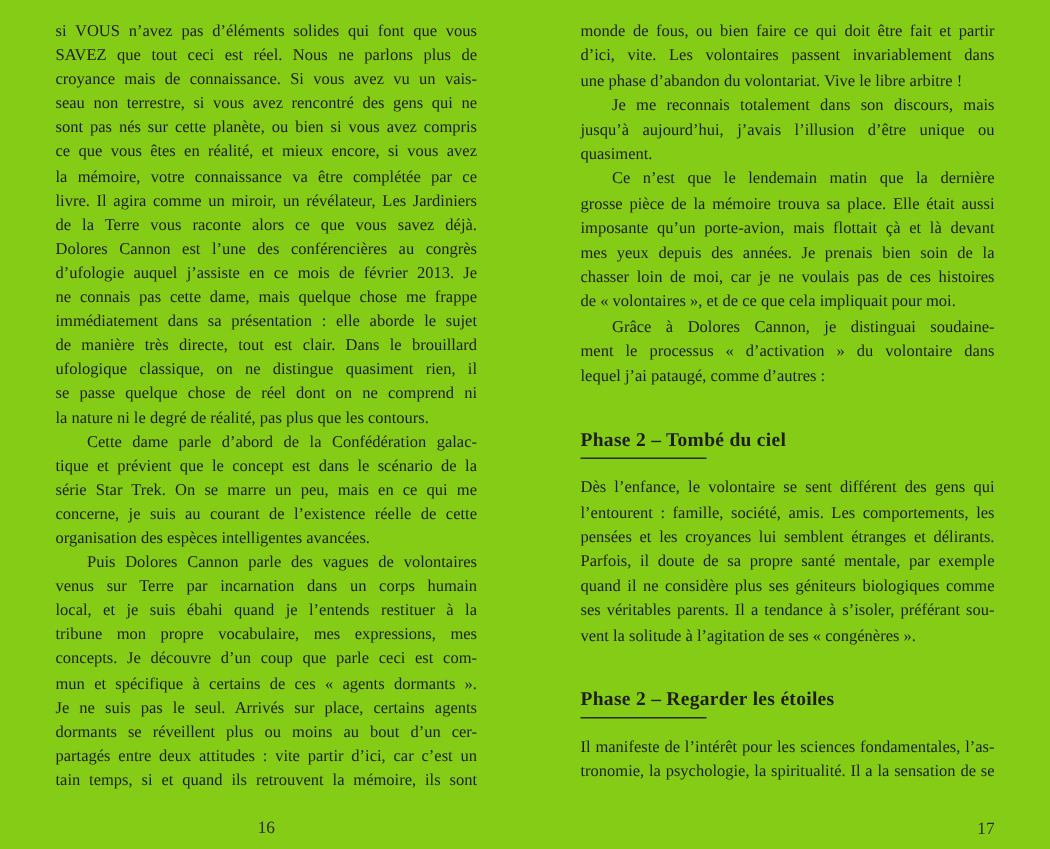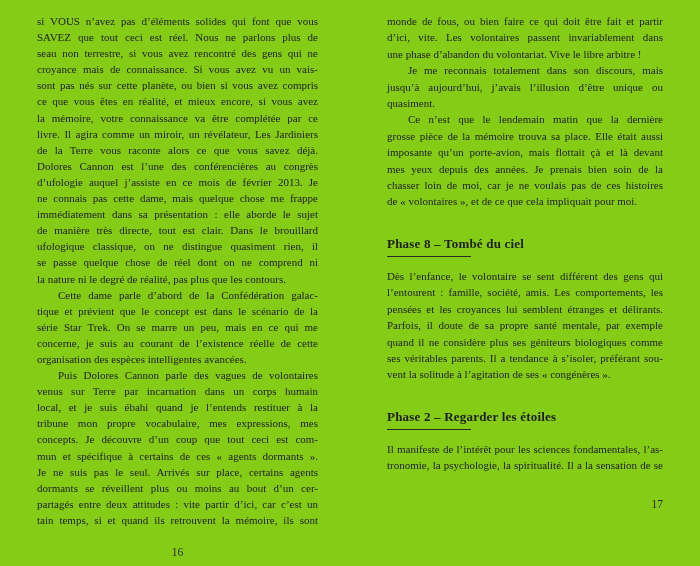--- a/index.html
+++ b/index.html
@@ -48,22 +48,22 @@
 </style>
 </head>
 <body>
 
 <div class="canvas">
   <div class="page page-left">
     <div>
         <div>
           <div class="line">si VOUS n’avez pas d’éléments solides qui font que vous</div>
           <div class="line">SAVEZ que tout ceci est réel. Nous ne parlons plus de</div>
+          <div class="line">croyance mais de connaissance. Si vous avez vu un vais-</div>
           <div class="line">seau non terrestre, si vous avez rencontré des gens qui ne</div>
-          <div class="line">croyance mais de connaissance. Si vous avez vu un vais-</div>
           <div class="line">sont pas nés sur cette planète, ou bien si vous avez compris</div>
           <div class="line">ce que vous êtes en réalité, et mieux encore, si vous avez</div>
           <div class="line">la mémoire, votre connaissance va être complétée par ce</div>
           <div class="line"><span>livre. Il agira comme un miroir, un révélateur, </span><span class="it">Les Jardiniers</span></div>
           <div class="line"><span class="it">de la Terre</span><span> vous raconte alors ce que vous savez déjà.</span></div>
           <div class="line">Dolores Cannon est l’une des conférencières au congrès</div>
           <div class="line">d’ufologie auquel j’assiste en ce mois de février 2013. Je</div>
           <div class="line">ne connais pas cette dame, mais quelque chose me frappe</div>
           <div class="line">immédiatement dans sa présentation : elle aborde le sujet</div>
           <div class="line">de manière très directe, tout est clair. Dans le brouillard</div>
@@ -76,21 +76,21 @@
           <div class="line">tique et prévient que le concept est dans le scénario de la</div>
           <div class="line"><span>série </span><span class="it">Star Trek</span><span>. On se marre un peu, mais en ce qui me</span></div>
           <div class="line">concerne, je suis au courant de l’existence réelle de cette</div>
           <div class="line end">organisation des espèces intelligentes avancées.</div>
         </div>
         <div>
           <div class="line indent">Puis Dolores Cannon parle des vagues de volontaires</div>
           <div class="line">venus sur Terre par incarnation dans un corps humain</div>
           <div class="line">local, et je suis ébahi quand je l’entends restituer à la</div>
           <div class="line">tribune mon propre vocabulaire, mes expressions, mes</div>
-          <div class="line">concepts. Je découvre d’un coup que tout ceci est com-</div>
+          <div class="line">concepts. Je découvre d’un coup que parle ceci est com-</div>
           <div class="line">mun et spécifique à certains de ces « agents dormants ».</div>
           <div class="line">Je ne suis pas le seul. Arrivés sur place, certains agents</div>
           <div class="line">dormants se réveillent plus ou moins au bout d’un cer-</div>
           <div class="line">partagés entre deux attitudes : vite partir d’ici, car c’est un</div>
           <div class="line">tain temps, si et quand ils retrouvent la mémoire, ils sont</div>
         </div>
       </div>
     <div class="pagenum pagenum-left">16</div>
   </div>
 
@@ -107,21 +107,26 @@
           <div class="line end">quasiment.</div>
         </div>
         <div>
           <div class="line indent">Ce n’est que le lendemain matin que la dernière</div>
           <div class="line">grosse pièce de la mémoire trouva sa place. Elle était aussi</div>
           <div class="line">imposante qu’un porte-avion, mais flottait çà et là devant</div>
           <div class="line">mes yeux depuis des années. Je prenais bien soin de la</div>
           <div class="line">chasser loin de moi, car je ne voulais pas de ces histoires</div>
           <div class="line end">de « volontaires », et de ce que cela impliquait pour moi.</div>
         </div>
-        <h2 class="heading"><span>Phase 8 – Tombé du ciel</span><div class="rule"></div></h2>
+        <div>
+          <div class="line indent">Grâce à Dolores Cannon, je distinguai soudaine-</div>
+          <div class="line">ment le processus « d’activation » du volontaire dans</div>
+          <div class="line end">lequel j’ai pataugé, comme d’autres :</div>
+        </div>
+        <h2 class="heading"><span>Phase 2 – Tombé du ciel</span><div class="rule"></div></h2>
         <div>
           <div class="line">Dès l’enfance, le volontaire se sent différent des gens qui</div>
           <div class="line">l’entourent : famille, société, amis. Les comportements, les</div>
           <div class="line">pensées et les croyances lui semblent étranges et délirants.</div>
           <div class="line">Parfois, il doute de sa propre santé mentale, par exemple</div>
           <div class="line">quand il ne considère plus ses géniteurs biologiques comme</div>
           <div class="line">ses véritables parents. Il a tendance à s’isoler, préférant sou-</div>
           <div class="line end">vent la solitude à l’agitation de ses « congénères ».</div>
         </div>
         <h2 class="heading"><span>Phase 2 – Regarder les étoiles</span><div class="rule"></div></h2>

